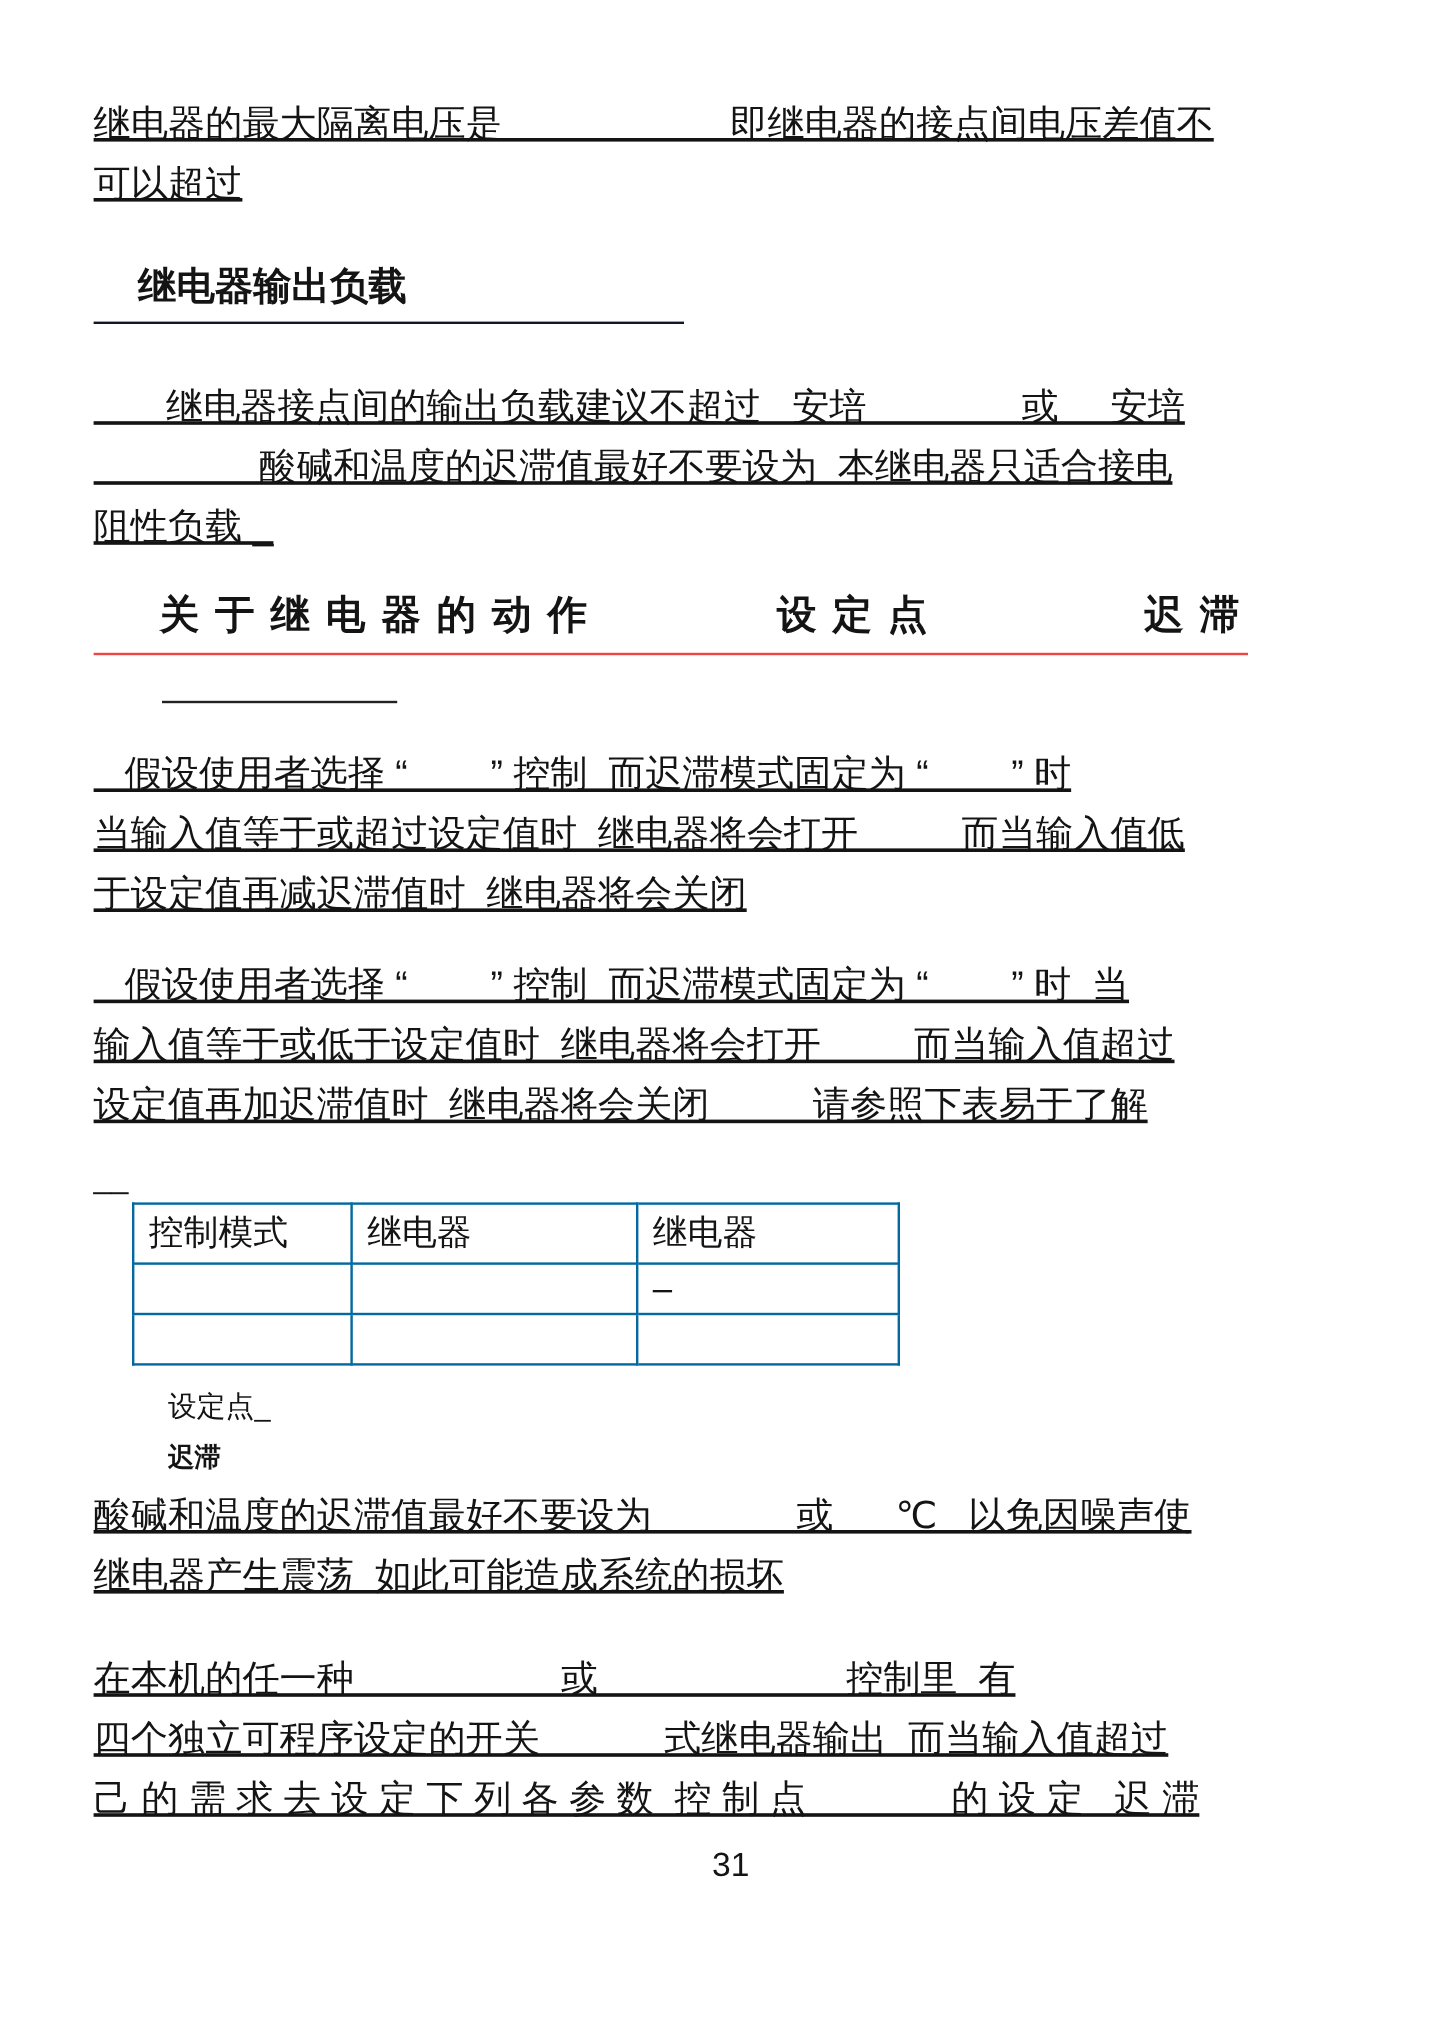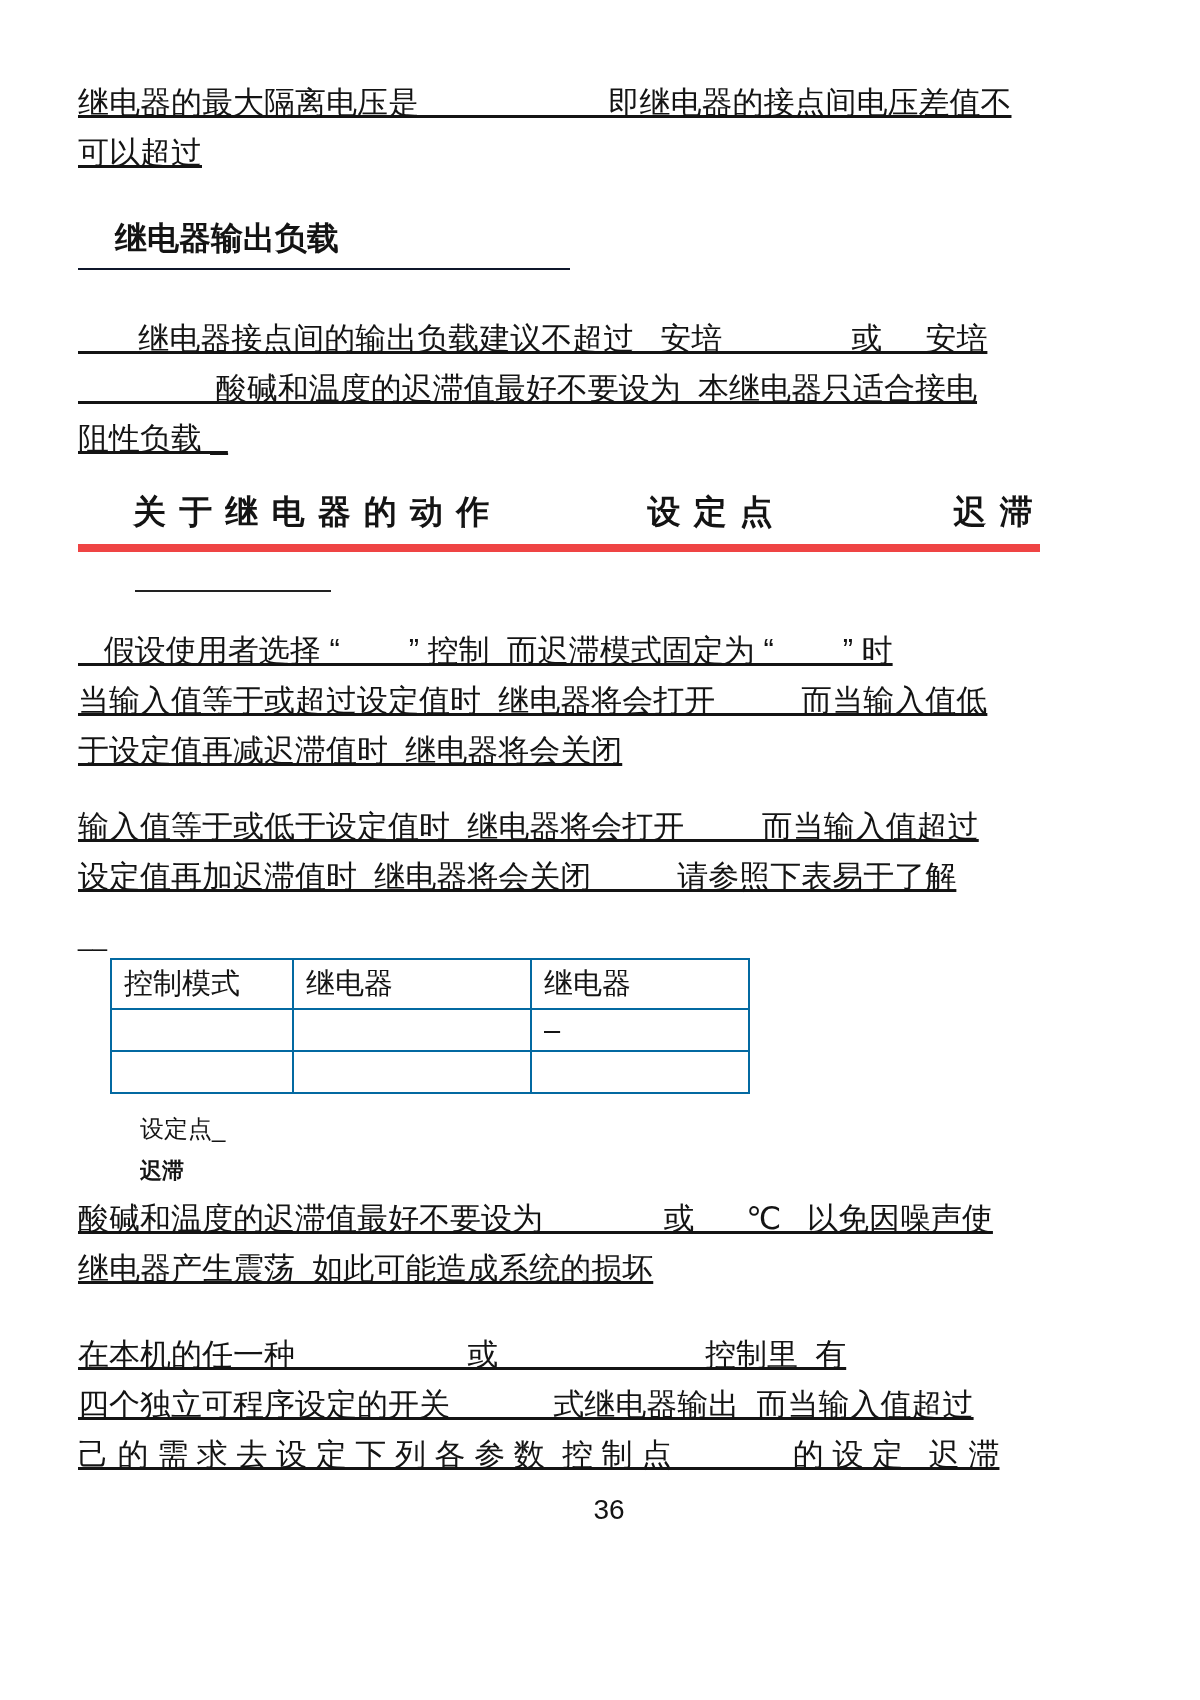--- a/index.html
+++ b/index.html
@@ -13,21 +13,21 @@
   .para{margin:0;}
   .mt-s1{margin-top:38px;}
   .h1{
     font-size:32px;font-weight:bold;line-height:44px;white-space:pre;
     border-bottom:2px solid #0f172a;width:492px;box-sizing:border-box;
     padding:0 0 8px 37px;
   }
   .mt-p1{margin-top:44px;}
   .h2{
     margin-top:24px;font-size:33px;font-weight:bold;line-height:48px;
-    white-space:pre;letter-spacing:2px;border-bottom:8px solid #ef4444;
+    white-space:pre;letter-spacing:2px;border-bottom:2px solid #ef4444;
     width:962px;box-sizing:border-box;padding:0 0 8px 55px;
   }
   .h2-underline2{
     width:196px;height:38px;margin-left:57px;border-bottom:2px solid #222;
   }
   .mt-p2{margin-top:34px;}
   .mt-p3{margin-top:26px;}
   .dash-note{margin-top:22px;font-size:26px;line-height:26px;white-space:pre;}
   table.relay{
     border-collapse:collapse;margin:8px 0 0 32px;table-layout:fixed;
@@ -69,20 +69,21 @@
   <div class="h2">关 于 继 电 器 的 动 作              设 定 点                迟 滞</div>
   <div class="h2-underline2"></div>
 
   <div class="para mt-p2">
     <div class="line">   假设使用者选择 “        ” 控制  而迟滞模式固定为 “        ” 时</div>
     <div class="line">当输入值等于或超过设定值时  继电器将会打开          而当输入值低</div>
     <div class="line">于设定值再减迟滞值时  继电器将会关闭</div>
   </div>
 
   <div class="para mt-p3">
+    <div class="line">   假设使用者选择 “        ” 控制  而迟滞模式固定为 “        ” 时  当</div>
     <div class="line">输入值等于或低于设定值时  继电器将会打开         而当输入值超过</div>
     <div class="line">设定值再加迟滞值时  继电器将会关闭          请参照下表易于了解</div>
   </div>
 
   <div class="dash-note">__</div>
 
   <table class="relay">
     <tbody>
         <tr>
       <th class="col1">控制模式</th>
@@ -109,15 +110,15 @@
     <div class="line">酸碱和温度的迟滞值最好不要设为              或      ℃   以免因噪声使</div>
     <div class="line">继电器产生震荡  如此可能造成系统的损坏</div>
   </div>
 
   <div class="para mt-p5">
     <div class="line">在本机的任一种                    或                        控制里  有</div>
     <div class="line">四个独立可程序设定的开关            式继电器输出  而当输入值超过</div>
     <div class="line">己 的 需 求 去 设 定 下 列 各 参 数  控 制 点              的 设 定   迟 滞</div>
   </div>
 
-  <div class="page-number">36</div>
+  <div class="page-number">31</div>
 
 </div>
 
 </body></html>

